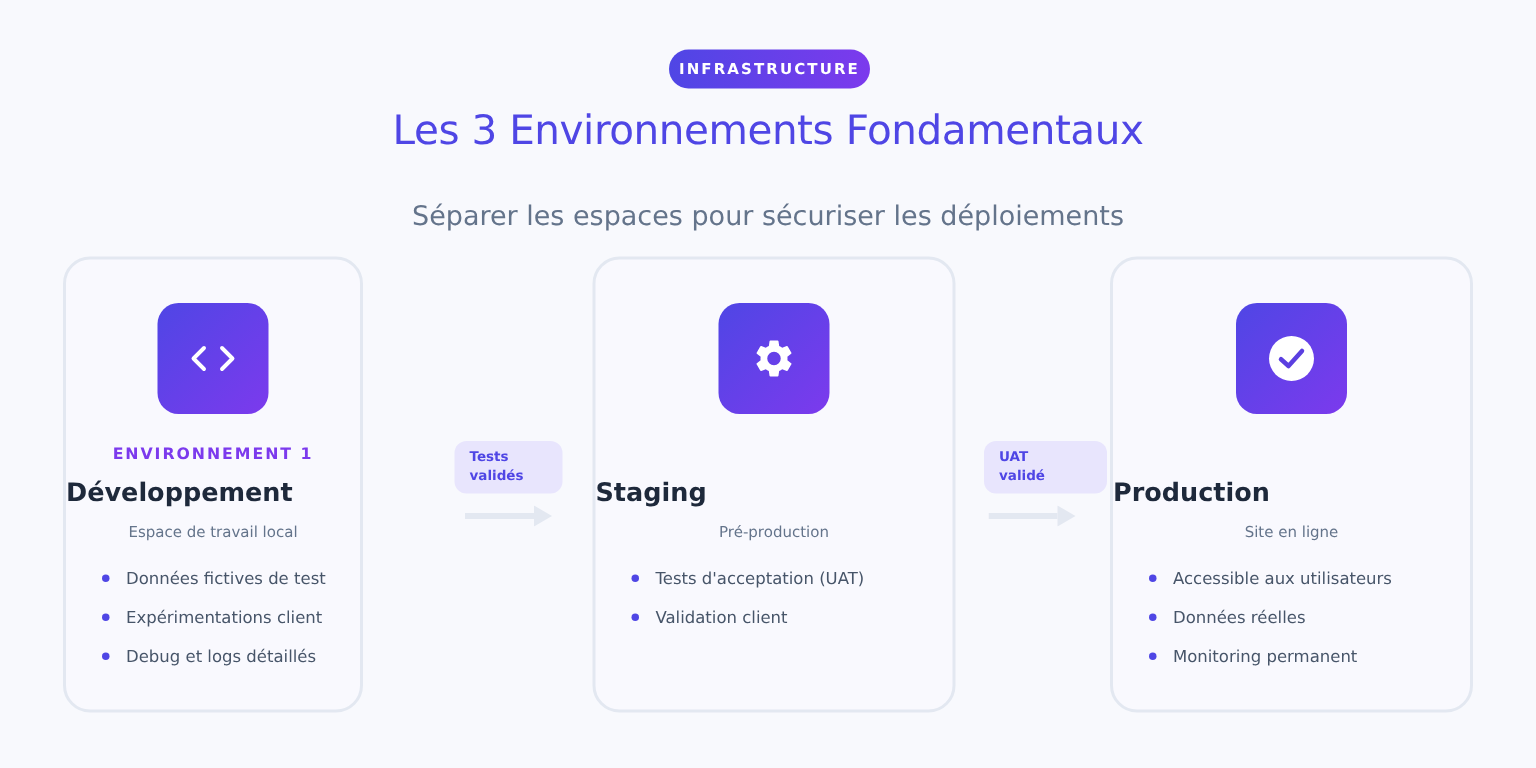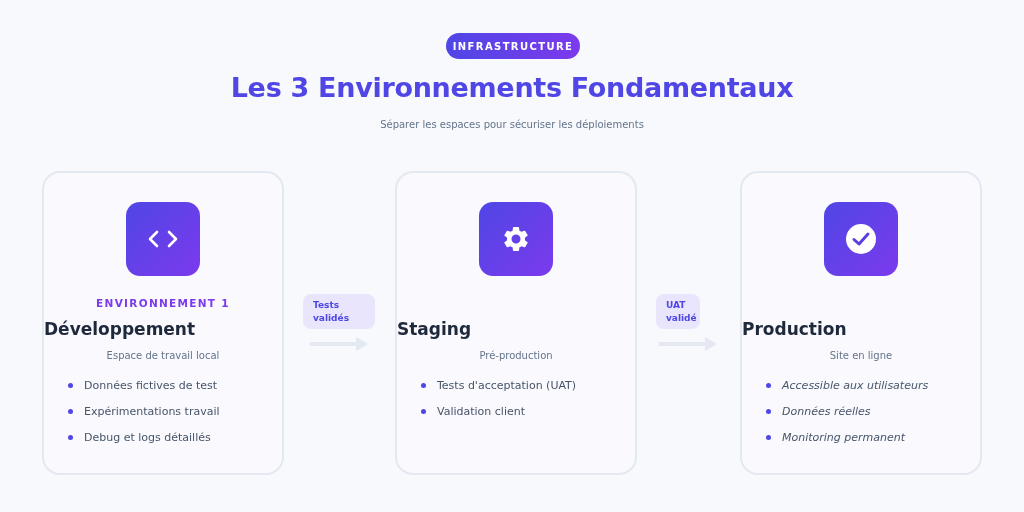--- a/index.html
+++ b/index.html
@@ -8,25 +8,25 @@
 
   .badge {
     position: absolute; left: 446px; top: 33px; width: 134px; height: 26px;
     border-radius: 13px;
     background: linear-gradient(90deg, #4f46e5, #7c3aed);
     color: #fff; font-size: 10px; font-weight: bold; letter-spacing: 1.4px;
     display: flex; align-items: center; justify-content: center;
   }
   .title {
     position: absolute; left: 0; top: 72px; width: 1024px; text-align: center;
-    font-size: 27px; font-weight: bold; color: #4f46e5; letter-spacing: -0.3px;
+    font-size: 27px; font-weight: normal; color: #4f46e5; letter-spacing: -0.3px;
   }
   .subtitle {
-    position: absolute; left: 0; top: 119px; width: 1024px; text-align: center;
-    font-size: 10px; color: #64748b;
+    position: absolute; left: 0; top: 134px; width: 1024px; text-align: center;
+    font-size: 18px; color: #64748b;
   }
 
   .card {
     position: absolute; top: 171px; height: 304px;
     background: #f9f9fe; border: 2px solid #e3e8f1; border-radius: 18px;
   }
   .card .icon-box {
     position: absolute; top: 29px; left: 50%; margin-left: -37px;
     width: 74px; height: 74px; border-radius: 14px;
     background: linear-gradient(135deg, #4f46e5, #7c3aed);
@@ -61,33 +61,33 @@
   }
   .flow-arrow { position: absolute; top: 337px; width: 60px; height: 14px; }
 </style>
 </head>
 <body>
 
 <div class="badge">INFRASTRUCTURE</div>
 <h1 class="title">Les 3 Environnements Fondamentaux</h1>
 <p class="subtitle">Séparer les espaces pour sécuriser les déploiements</p>
 
-<div class="card" style="left:42px; width:242px;">
+<div class="card" style="left:42px; width:200px;">
   <div class="icon-box">
     <svg width="30" height="20" viewBox="0 0 30 20">
       <polyline points="9,3 2,10 9,17" fill="none" stroke="#fff" stroke-width="2.6" stroke-linecap="round" stroke-linejoin="round"></polyline>
       <polyline points="21,3 28,10 21,17" fill="none" stroke="#fff" stroke-width="2.6" stroke-linecap="round" stroke-linejoin="round"></polyline>
     </svg>
   </div>
   <div class="env-label">ENVIRONNEMENT 1</div>
   <div class="env-name">Développement</div>
   <div class="env-desc">Espace de travail local</div>
   <ul style="left:24px;">
     <li><span class="dot"></span><span>Données fictives de test</span></li>
-    <li><span class="dot"></span><span>Expérimentations travail</span></li>
+    <li><span class="dot"></span><span>Expérimentations client</span></li>
     <li><span class="dot"></span><span>Debug et logs détaillés</span></li>
   </ul>
 </div>
 
 <div class="flow-label" style="left:303px; width:72px;">
   <div>Tests</div>
   <div>validés</div>
 </div>
 <svg class="flow-arrow" style="left:310px;" viewBox="0 0 60 14">
   <rect x="0" y="5" width="46" height="4" fill="#e3e8f1"></rect>
@@ -101,36 +101,36 @@
     </svg>
   </div>
   <div class="env-name">Staging</div>
   <div class="env-desc">Pré-production</div>
   <ul style="left:24px;">
     <li><span class="dot"></span><span>Tests d'acceptation (UAT)</span></li>
     <li><span class="dot"></span><span>Validation client</span></li>
   </ul>
 </div>
 
-<div class="flow-label" style="left:656px; width:44px;">
+<div class="flow-label" style="left:656px; width:82px;">
   <div>UAT</div>
   <div>validé</div>
 </div>
 <svg class="flow-arrow" style="left:659px;" viewBox="0 0 60 14">
   <rect x="0" y="5" width="46" height="4" fill="#e3e8f1"></rect>
   <polygon points="46,0 58,7 46,14" fill="#e3e8f1"></polygon>
 </svg>
 
 <div class="card" style="left:740px; width:242px;">
   <div class="icon-box">
     <svg width="32" height="32" viewBox="0 0 32 32">
       <circle cx="16" cy="16" r="15" fill="#fff"></circle>
       <polyline points="9,16.5 14,21 23,11" fill="none" stroke="#5b3fe0" stroke-width="3" stroke-linecap="round" stroke-linejoin="round"></polyline>
     </svg>
   </div>
   <div class="env-name">Production</div>
   <div class="env-desc">Site en ligne</div>
-  <ul style="left:24px;font-style:italic;">
+  <ul style="left:24px;">
     <li><span class="dot"></span><span>Accessible aux utilisateurs</span></li>
     <li><span class="dot"></span><span>Données réelles</span></li>
     <li><span class="dot"></span><span>Monitoring permanent</span></li>
   </ul>
 </div>
 
 </body></html>

